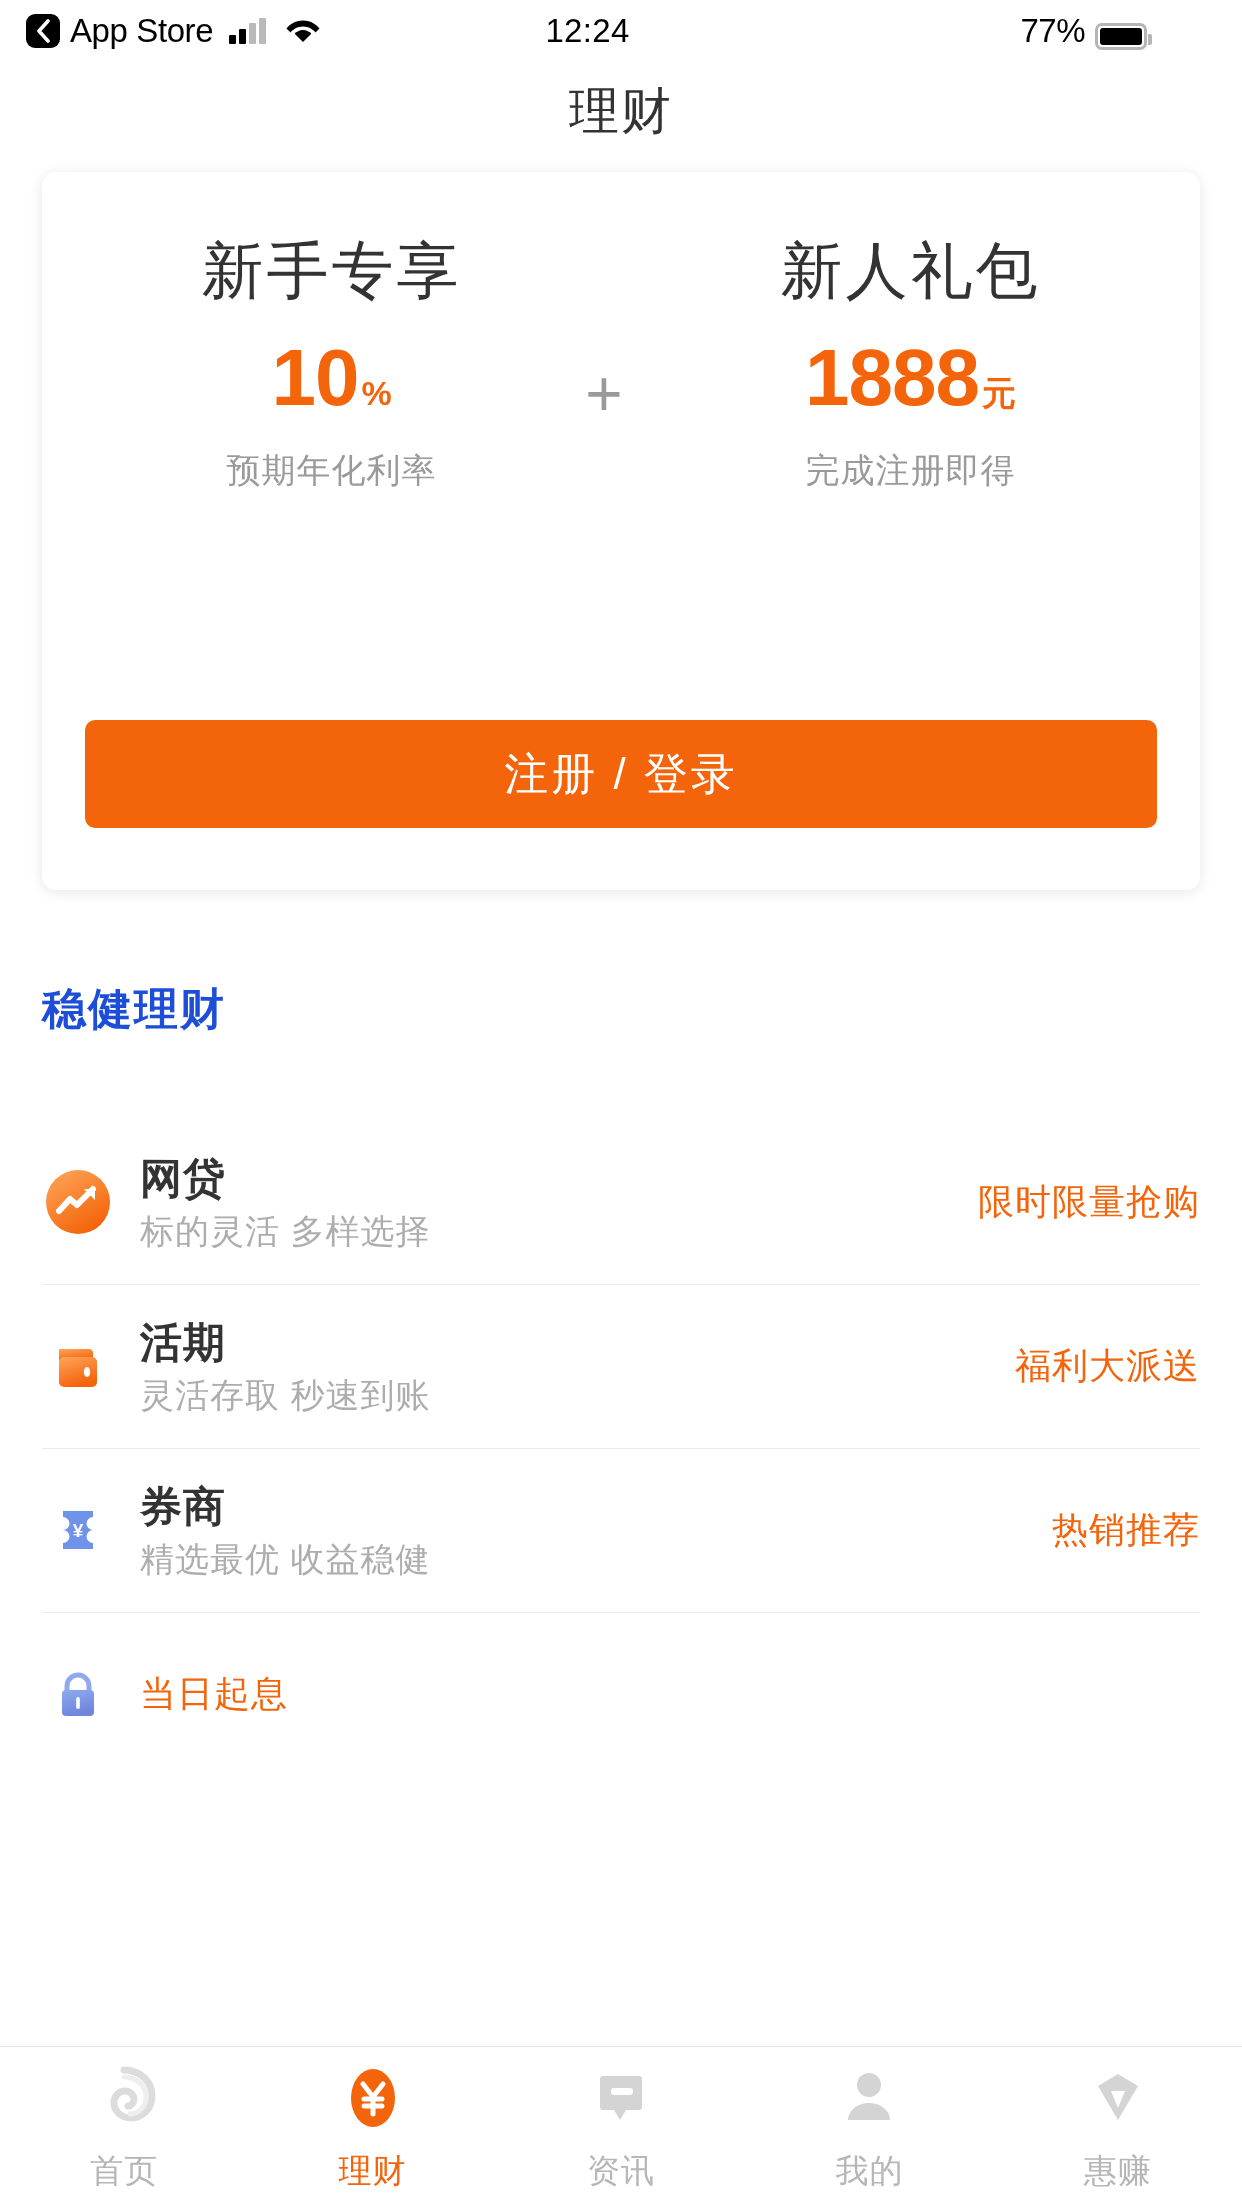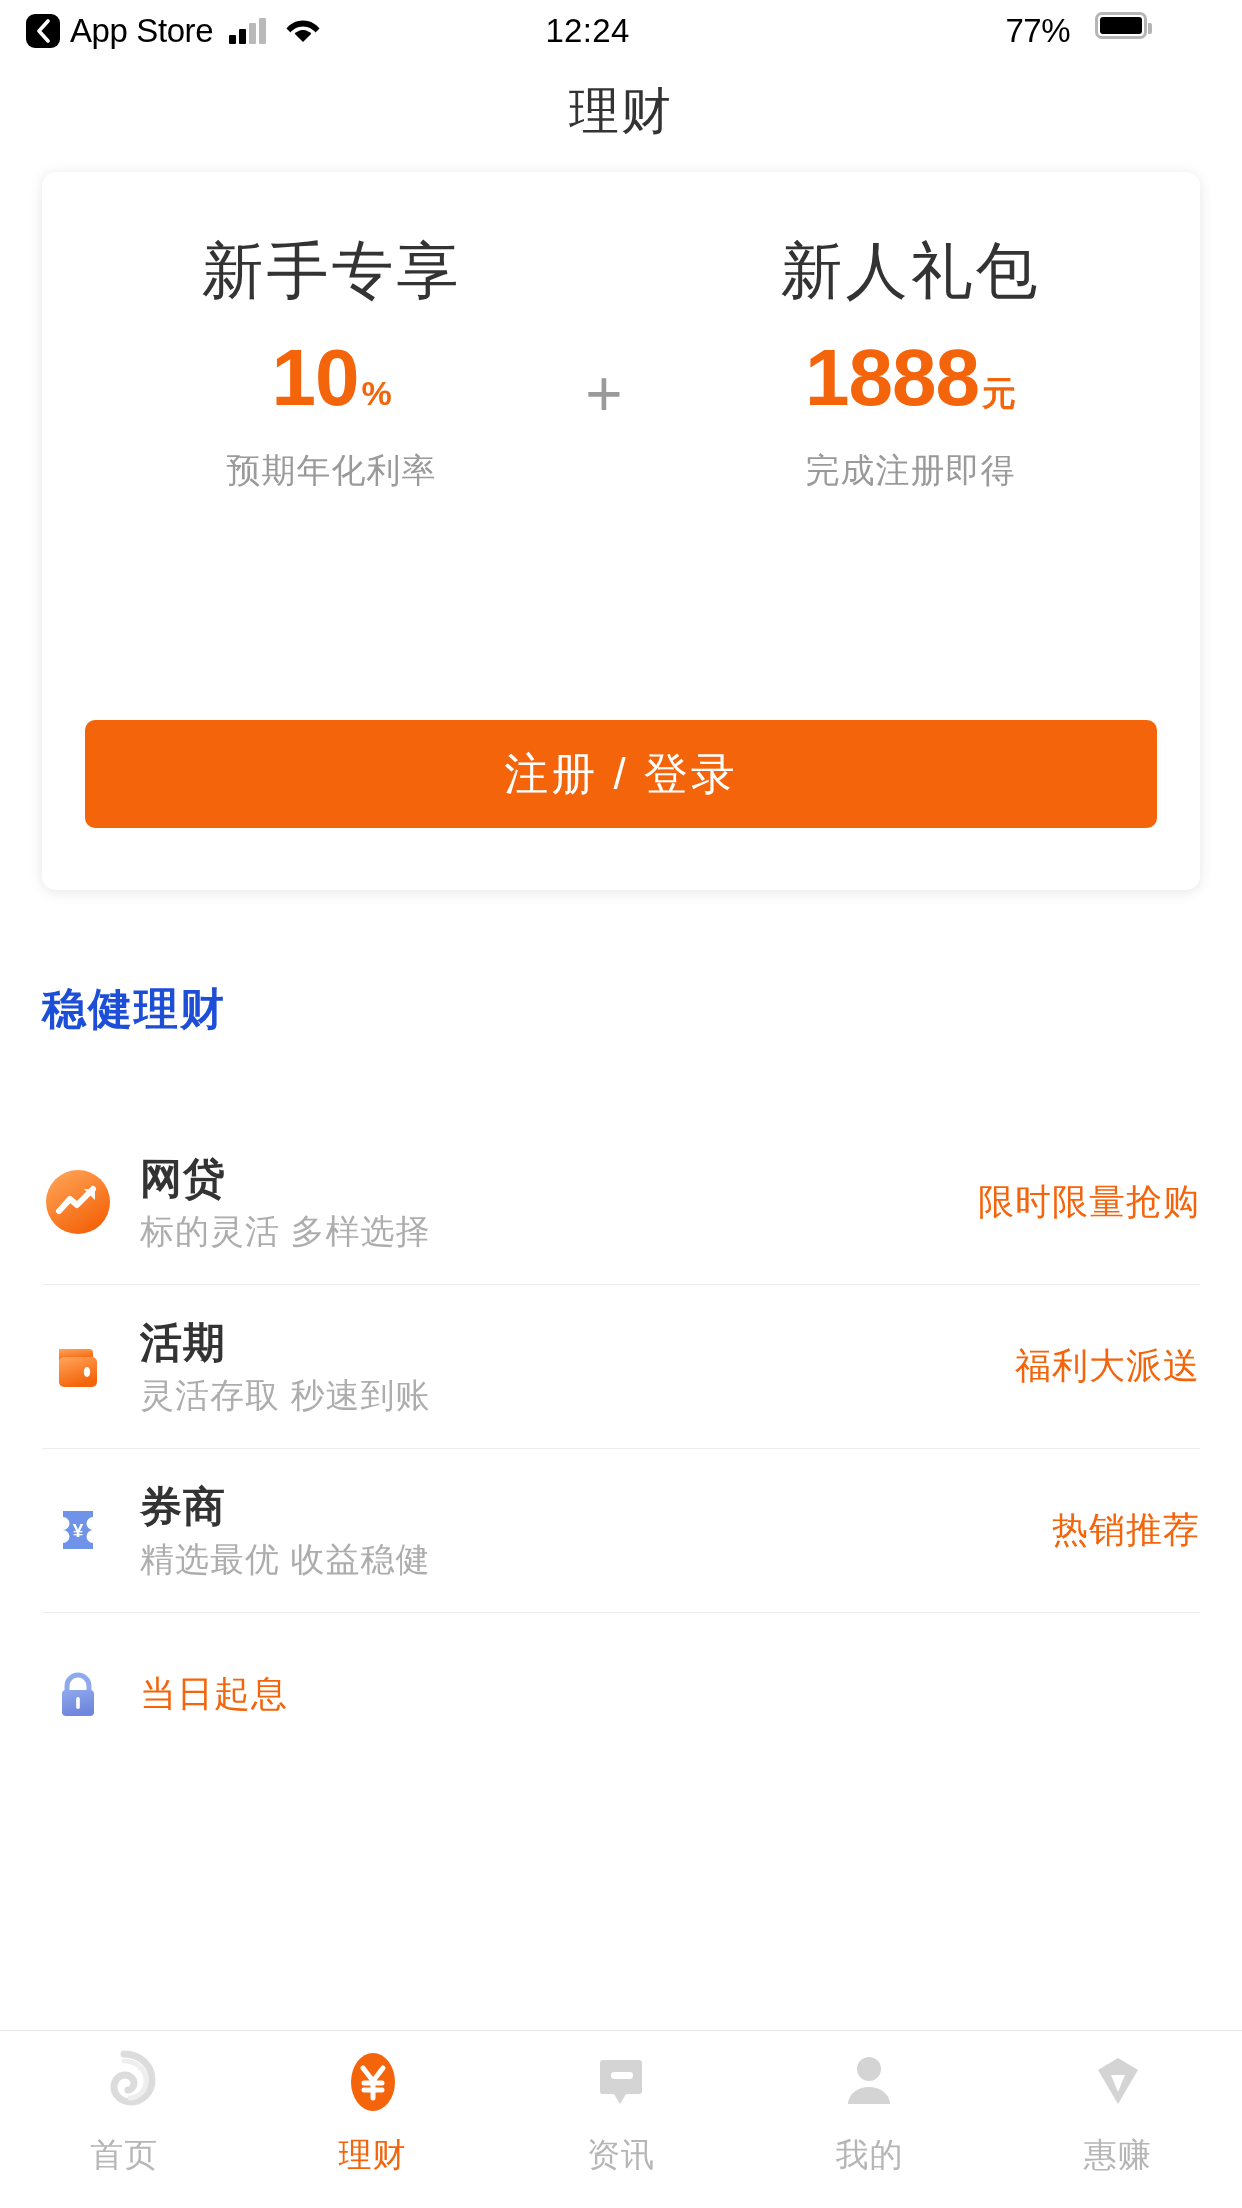--- a/index.html
+++ b/index.html
@@ -27,21 +27,21 @@
   .sig i{ display:block; width:7px; background:#000; border-radius:1px; }
   .sig i:nth-child(1){ height:9px; }
   .sig i:nth-child(2){ height:15px; }
   .sig i:nth-child(3){ height:21px; background:#b9b9b9; }
   .sig i:nth-child(4){ height:26px; background:#b9b9b9; }
   .wifi{ margin-left:9px; }
   .sb-time{
     position:absolute; left:0; right:0; text-align:center;
     font-size:33px; font-weight:500; letter-spacing:0.3px;
   }
-  .sb-right{ position:absolute; right:16px; display:flex; align-items:flex-start; gap:25px; }
+  .sb-right{ position:absolute; right:16px; display:flex; align-items:flex-end; gap:10px; }
   .sb-batt-pct{ font-size:33px; font-weight:400; letter-spacing:-0.5px; }
   .batt{
     position:relative; width:52px; height:27px;
     border:3px solid #b5b5b5; border-radius:7px; padding:2px;
   }
   .batt::after{
     content:""; position:absolute; right:-8px; top:8px;
     width:4px; height:11px; background:#b5b5b5; border-radius:0 2px 2px 0;
   }
   .batt b{ display:block; height:100%; width:100%; background:#000; border-radius:3px; }
@@ -123,21 +123,21 @@
   }
   .row-desc{
     margin-top:10px; font-size:34px; color:#adadad; letter-spacing:1px; line-height:1.1;
   }
   .row-tag{
     flex:0 0 auto; font-size:36px; color:#F4640B; letter-spacing:1px; white-space:nowrap;
   }
 
   
   .tabbar{
-    position:absolute; left:0; bottom:16px; width:1242px; height:162px;
+    position:absolute; left:0; bottom:0; width:1242px; height:162px;
     background:#ffffff; border-top:1px solid #e6e6e6;
     display:flex; align-items:center;
   }
   .tab{
     flex:1; height:100%; display:flex; flex-direction:column;
     align-items:center; justify-content:center; gap:14px; cursor:pointer;
   }
   .tab-ico{ height:74px; display:flex; align-items:center; justify-content:center; }
   .tab-label{ font-size:33px; color:#b6b6b6; letter-spacing:1px; }
   .tab.active .tab-label{ color:#F4640B; }

